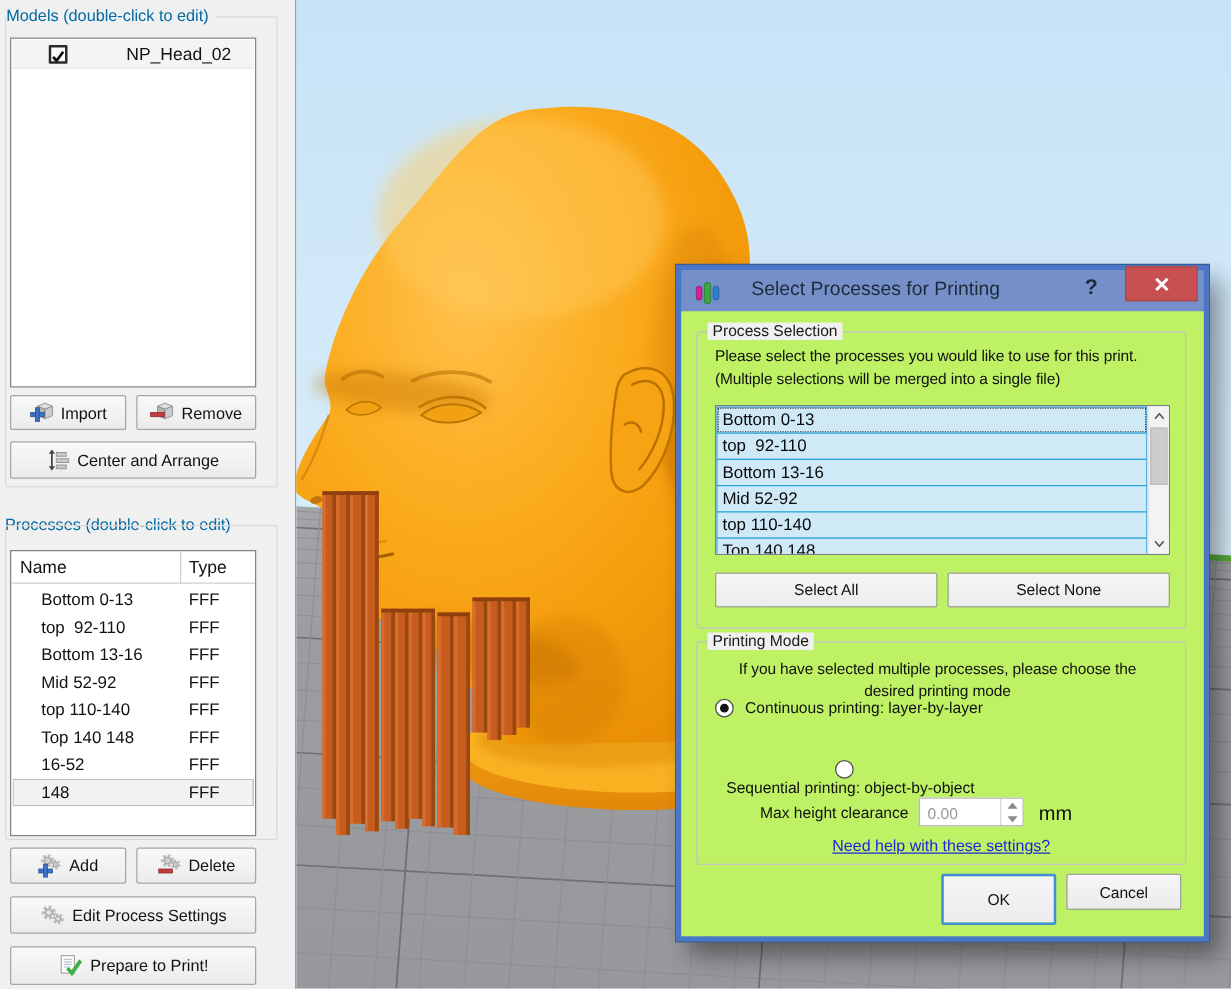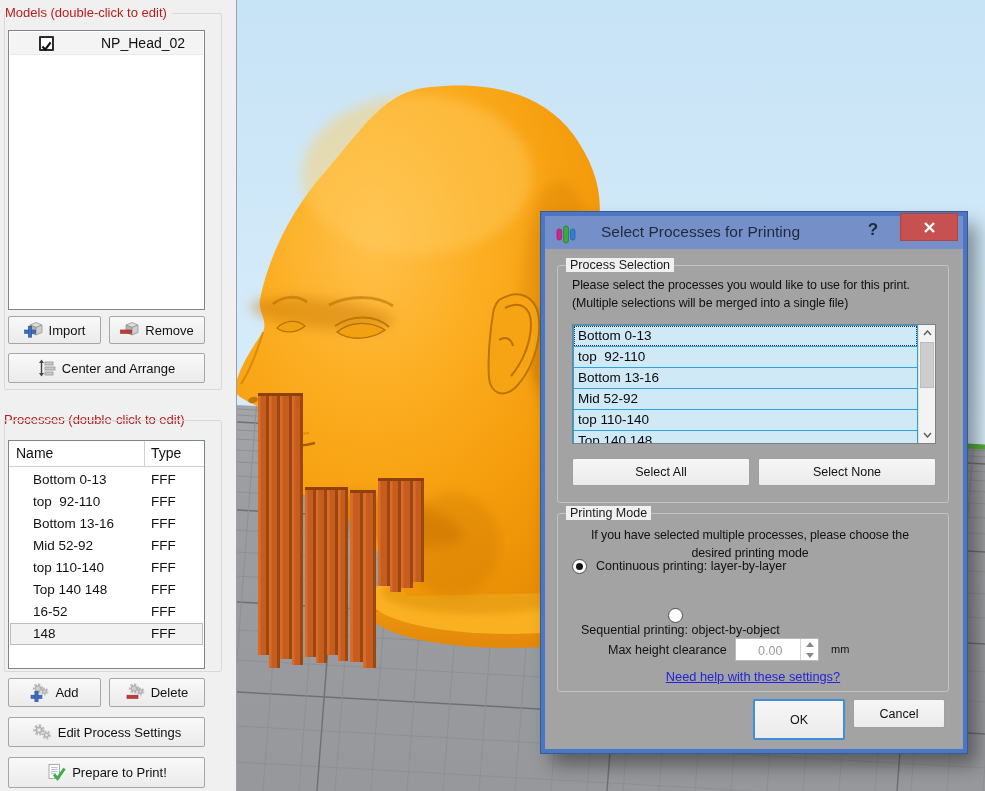--- a/index.html
+++ b/index.html
@@ -2,21 +2,21 @@
 <html><head>
 <meta charset="utf-8">
 <style>
   * { margin:0; padding:0; box-sizing:border-box; }
   html,body { width:985px; height:791px; overflow:hidden; font-family:"Liberation Sans", sans-serif; background:#f0f0f0; }
   .stage { position:relative; width:985px; height:791px; background:#f0f0f0; }
 
   
   .panel { position:absolute; left:0; top:0; width:236px; height:791px; background:#f0f0f0; }
   .group-frame { position:absolute; border:1px solid #d9d9d9; border-radius:2px; }
-  .group-label { position:absolute; background:#f0f0f0; font-size:13px; color:#b91c1c; padding-right:5px; white-space:nowrap; }
+  .group-label { position:absolute; background:#f0f0f0; font-size:13px; color:#0369a1; padding-right:5px; white-space:nowrap; }
 
   .models-frame { left:4px; top:13px; width:218px; height:377px; }
   .models-label { left:5px; top:5px; }
   .models-list { position:absolute; left:8px; top:30px; width:197px; height:280px; background:#fff; border:1px solid #7f848b; }
   .model-row { position:absolute; left:1px; right:1px; top:1px; height:23px; background:#f4f4f4; border-bottom:1px solid #e9e9e9; }
   .cbx { position:absolute; left:29px; top:4px; width:15px; height:15px; background:#fff; border:2px solid #2b2b2b; border-radius:1px; }
   .model-name { position:absolute; left:52px; top:3px; font-size:14px; color:#111;margin-left:39px; }
 
   .btn { position:absolute; display:flex; align-items:center; justify-content:center;
          background:linear-gradient(#f9f9f9,#ebebeb); border:1px solid #a6a6a6; border-radius:2px;
@@ -41,21 +41,21 @@
 
   
   .dialog { position:absolute; left:541px; top:212px; width:426px; height:541px;
             background:#7590c8; border:4px solid #4a77c5; z-index:10;
             box-shadow:0 0 0 1px #39598f, 10px 12px 18px rgba(0,0,0,.40); }
   .dlg-titlebar { position:absolute; left:0; top:0; right:0; height:33px; }
   .dlg-icon { position:absolute; left:9px; top:6px; }
   .dlg-title { position:absolute; left:56px; top:7px; font-size:15.5px; color:#1e2a3c; }
   .dlg-help { position:absolute; right:80px; top:4px; font-size:17px; font-weight:bold; color:#1e2a3c; width:20px; text-align:center; }
   .dlg-close { position:absolute; top:-3px; right:5px; width:58px; height:28px; background:#c75050; border:1px solid #b04545; display:flex; align-items:center; justify-content:center; }
-  .dlg-content { position:absolute; left:0; top:33px; width:418px; height:500px; background:#a3a3a3; }
+  .dlg-content { position:absolute; left:0; top:33px; width:418px; height:500px; background:#bef264; }
 
   .dgroup { position:absolute; border:1px solid #c3c3c3; border-radius:3px; }
   .dgroup-label { position:absolute; left:8px; top:-8px; background:#f0f0f0; padding:0 4px; font-size:12.5px; color:#1a1a1a; white-space:nowrap; }
   .g1 { left:12px; top:16px; width:392px; height:238px; }
   .g2 { left:12px; top:264px; width:392px; height:179px; }
   .instr { position:absolute; left:14px; font-size:12.4px; color:#111; letter-spacing:-0.1px; white-space:nowrap; }
   .instr2 { position:absolute; left:14px; top:12px; width:356px; font-size:12.4px; color:#111; line-height:18px; letter-spacing:-0.1px;text-align:center; }
 
   .plist { position:absolute; left:14px; top:58px; width:364px; height:120px; background:#fff; border:1px solid #7a7f88; overflow:hidden; }
   .plist-inner { position:absolute; left:0; top:0; right:17px; }
@@ -76,27 +76,27 @@
   .radio-row { position:absolute; left:14px; height:20px; display:flex; align-items:center; }
   .r1 { top:42px; } .r2 { top:94px;flex-direction:column; }
   .radio { width:15px; height:15px; border:1px solid #4e4e4e; border-radius:50%; background:#fff; position:relative; flex:0 0 auto; }
   .radio.on::after { content:""; position:absolute; left:3px; top:3px; width:7px; height:7px; border-radius:50%; background:#151515; }
   .radio-label { margin-left:9px; font-size:12.5px; color:#111; }
 
   .mh-row { position:absolute; left:0; top:124px; width:100%; height:24px; }
   .mh-label { position:absolute; left:50px; top:5px; font-size:12.5px; color:#111; }
   .mh-spin { position:absolute; left:177px; top:0; width:84px; height:23px; background:#fff; border:1px solid #b9b9b9; }
   .mh-input { position:absolute; left:0; top:0; width:64px; height:21px; border:none; outline:none; background:transparent;
-              font-family:"Liberation Sans",sans-serif; font-size:12.5px; color:#9a9a9a; padding:2px 0 0 22px; }
+              font-family:"Liberation Sans",sans-serif; font-size:12.5px; color:#9a9a9a; padding:2px 0 0 6px; }
   .spin-btns { position:absolute; right:0; top:0; width:18px; height:21px; border-left:1px solid #d5d5d5; }
   .spin-up, .spin-dn { position:absolute; left:0; width:18px; height:10px; display:flex; align-items:center; justify-content:center; }
   .spin-up { top:0; } .spin-dn { bottom:0; }
   .tri-up { width:0; height:0; border-left:4px solid transparent; border-right:4px solid transparent; border-bottom:5px solid #8a8a8a; }
   .tri-dn { width:0; height:0; border-left:4px solid transparent; border-right:4px solid transparent; border-top:5px solid #8a8a8a; }
-  .mh-unit { position:absolute; left:273px; top:5px; font-size:11px; color:#111; }
+  .mh-unit { position:absolute; left:273px; top:5px; font-size:16px; color:#111; }
 
   .help-link { position:absolute; left:0; top:155px; width:100%; text-align:center; font-size:12.8px; color:#2323dd; text-decoration:underline; }
 
   .ok-btn { left:208px; top:450px; width:92px; height:41px; border:2px solid #3e8ed8; }
   .cancel-btn { left:308px; top:450px; width:92px; height:29px; }
 </style>
 </head>
 <body>
 
 <div class="stage">

